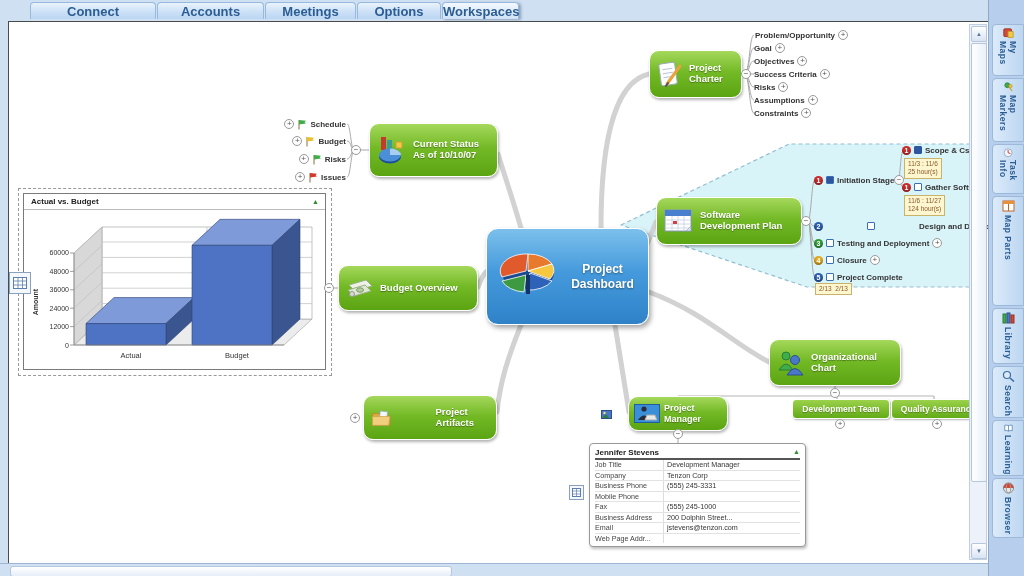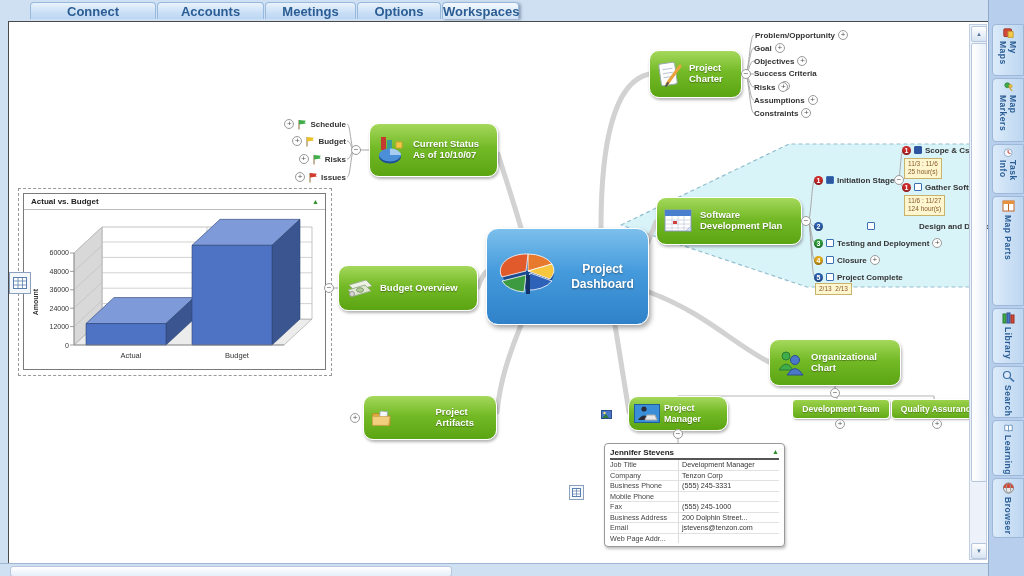--- a/index.html
+++ b/index.html
@@ -25,21 +25,21 @@
   .cb{width:8px;height:8px;background:#fff;border:1px solid #3b6fb3;border-radius:1px;box-sizing:border-box;flex:0 0 auto;position:relative;overflow:hidden;}
   .cb.part::after{content:"";position:absolute;left:0;top:0;width:6px;height:6px;background:#2d55a0;}
   .datebox{position:absolute;background:#fdf6cf;border:1px solid #c9b36a;font-size:6.5px;color:#8a5a2a;padding:1px 3px;line-height:1.3;white-space:pre;z-index:4;}
   
   .chart-sel{position:absolute;left:9px;top:166px;width:312px;height:186px;border:1px dashed #999;z-index:2;}
   .chart-card{position:absolute;left:14px;top:171px;width:301px;height:175px;background:#fff;border:1px solid #7a7a7a;z-index:2;}
   .chart-title-row{position:absolute;left:0;top:0;width:100%;height:16px;border-bottom:1px solid #bbb;box-sizing:border-box;}
   .chart-title{position:absolute;left:7px;top:3px;font-size:8px;font-weight:bold;color:#222;}
   .greenarrow{position:absolute;font-size:7px;color:#2f8f2f;line-height:10px;}
   
-  .contact-card{position:absolute;left:580px;top:421px;width:181px;background:#fff;border:1px solid #999;border-radius:4px;box-shadow:1px 2px 3px rgba(0,0,0,.25);padding:2px 5px 3px 5px;box-sizing:border-box;z-index:4;margin-left:15px;}
+  .contact-card{position:absolute;left:580px;top:421px;width:217px;background:#fff;border:1px solid #999;border-radius:4px;box-shadow:1px 2px 3px rgba(0,0,0,.25);padding:2px 5px 3px 5px;box-sizing:border-box;z-index:4;}
   .cc-head{display:flex;justify-content:space-between;align-items:center;height:12px;border-bottom:2px solid #555;}
   .cc-name{font-size:8px;font-weight:bold;color:#222;}
   .cc-row{display:flex;height:9.5px;border-bottom:1px solid #e2e2e2;align-items:center;}
   .cc-label{width:68px;font-size:7.2px;color:#444;border-right:1px solid #ddd;height:100%;display:flex;align-items:center;}
   .cc-value{flex:1;font-size:7.2px;color:#333;padding-left:3px;white-space:nowrap;overflow:hidden;}
   
   .vscroll{position:absolute;left:960px;top:2px;width:18px;height:536px;background:#edf2fa;border:1px solid #c2cfe0;box-sizing:border-box;z-index:10;}
   .vs-btn{position:absolute;left:1px;width:14px;height:14px;background:linear-gradient(#fefefe,#d8e4f3);border:1px solid #b6c6dd;border-radius:2px;color:#55749e;font-size:6px;text-align:center;line-height:14px;}
   .vs-thumb{position:absolute;left:1px;top:18px;width:14px;height:437px;background:linear-gradient(90deg,#ffffff,#e9f0f9);border:1px solid #b6c6dd;border-radius:2px;}
   .bottombar{position:absolute;left:0;top:563px;width:100%;height:13px;background:#cfe0f2;border-top:1px solid #9eb6d4;z-index:11;}
@@ -219,21 +219,21 @@
         <span class="exp">+</span>
       </div>
     <div class="titem" style="left:745px;top:21px;">
         <span>Goal</span>
         <span class="exp">+</span>
       </div>
     <div class="titem" style="left:745px;top:34px;">
         <span>Objectives</span>
         <span class="exp">+</span>
       </div>
-    <div class="titem" style="left:745px;top:47px;flex-direction:column;">
+    <div class="titem" style="left:745px;top:47px;">
         <span>Success Criteria</span>
         <span class="exp">+</span>
       </div>
     <div class="titem" style="left:745px;top:60px;">
         <span>Risks</span>
         <span class="exp">+</span>
       </div>
     <div class="titem" style="left:745px;top:73px;">
         <span>Assumptions</span>
         <span class="exp">+</span>

